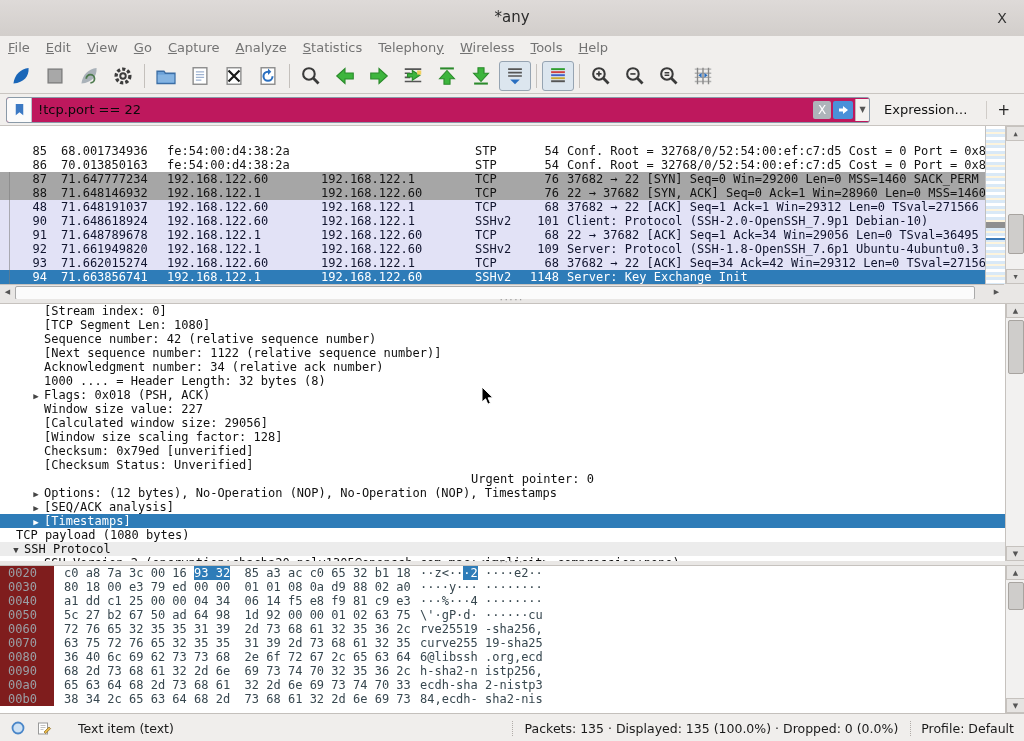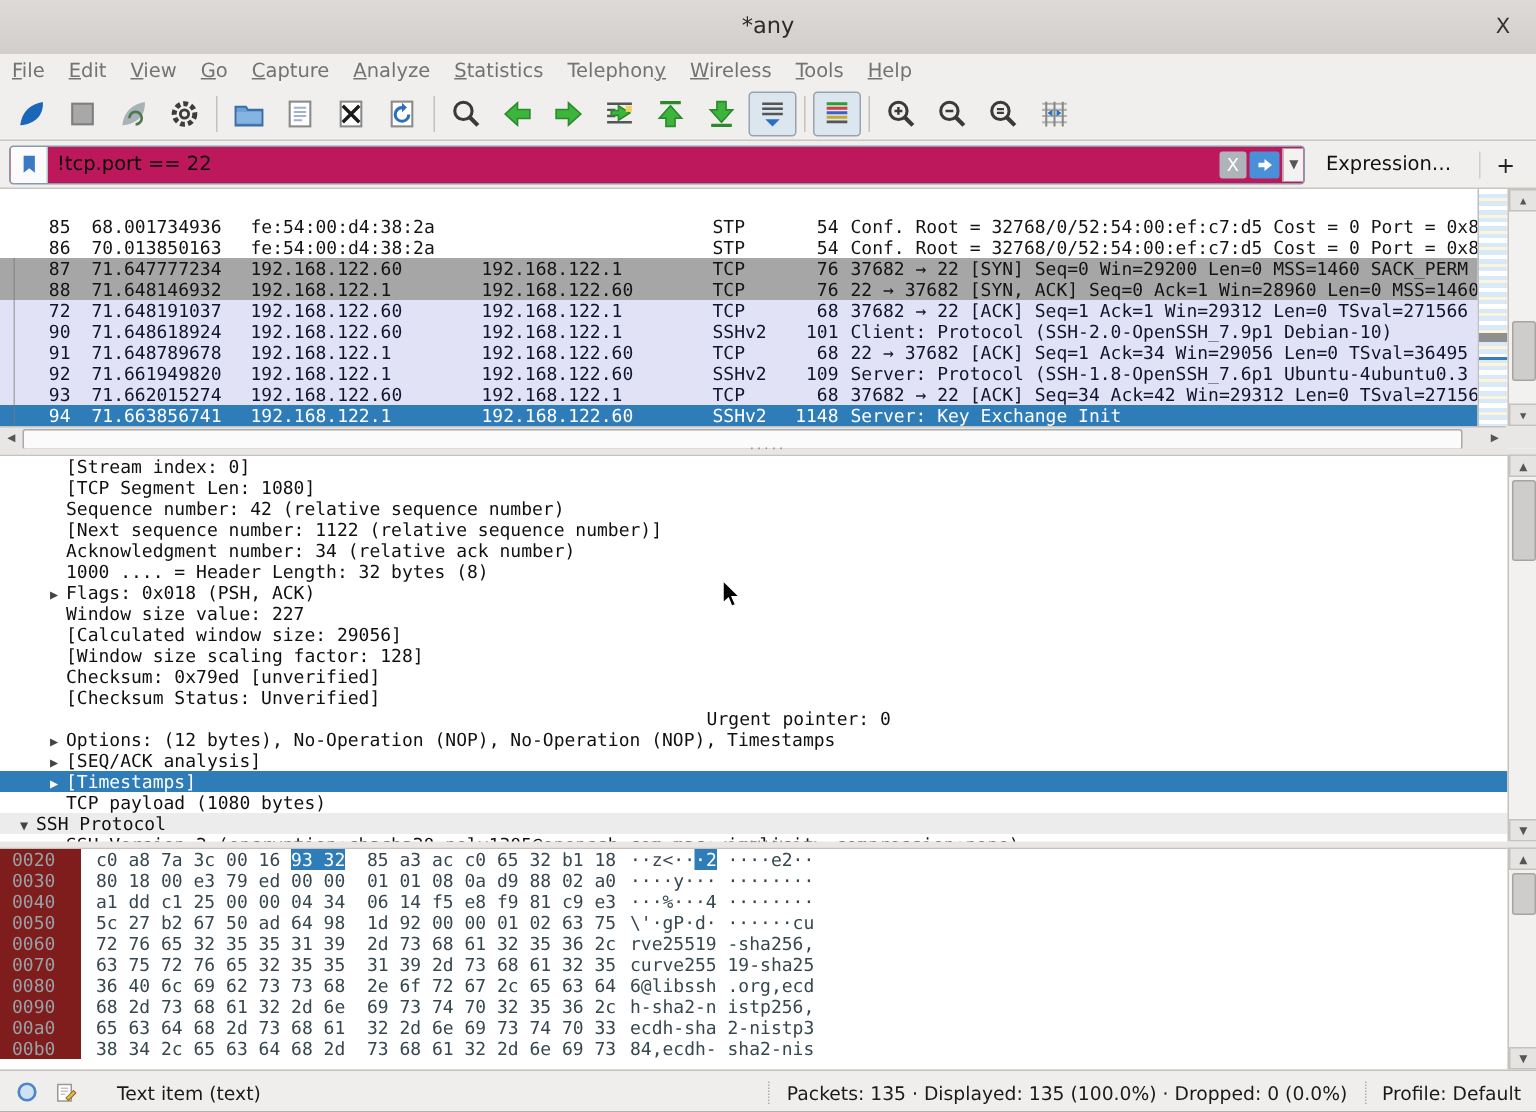--- a/index.html
+++ b/index.html
@@ -323,21 +323,21 @@
         <div class="prow r-gray bracket">
           <span class="cell c-no">88</span>
           <span class="cell c-time">71.648146932</span>
           <span class="cell c-src">192.168.122.1</span>
           <span class="cell c-dst">192.168.122.60</span>
           <span class="cell c-proto">TCP</span>
           <span class="cell c-len">76</span>
           <span class="cell c-info">22 → 37682 [SYN, ACK] Seq=0 Ack=1 Win=28960 Len=0 MSS=1460</span>
         </div>
         <div class="prow r-lav bracket">
-          <span class="cell c-no">72</span>
+          <span class="cell c-no">48</span>
           <span class="cell c-time">71.648191037</span>
           <span class="cell c-src">192.168.122.60</span>
           <span class="cell c-dst">192.168.122.1</span>
           <span class="cell c-proto">TCP</span>
           <span class="cell c-len">68</span>
           <span class="cell c-info">37682 → 22 [ACK] Seq=1 Ack=1 Win=29312 Len=0 TSval=271566</span>
         </div>
         <div class="prow r-lav bracket">
           <span class="cell c-no">90</span>
           <span class="cell c-time">71.648618924</span>
@@ -414,21 +414,21 @@
       <div class="drow" style="padding-left: 28px;"><span class="arr">▶</span><span>Flags: 0x018 (PSH, ACK)</span></div>
       <div class="drow" style="padding-left: 28px;"><span class="arr"></span><span>Window size value: 227</span></div>
       <div class="drow" style="padding-left: 28px;"><span class="arr"></span><span>[Calculated window size: 29056]</span></div>
       <div class="drow" style="padding-left: 28px;"><span class="arr"></span><span>[Window size scaling factor: 128]</span></div>
       <div class="drow" style="padding-left: 28px;"><span class="arr"></span><span>Checksum: 0x79ed [unverified]</span></div>
       <div class="drow" style="padding-left: 28px;"><span class="arr"></span><span>[Checksum Status: Unverified]</span></div>
       <div class="drow" style="padding-left: 44px; text-align: center;"><span class="arr"></span><span>Urgent pointer: 0</span></div>
       <div class="drow" style="padding-left: 28px;"><span class="arr">▶</span><span>Options: (12 bytes), No-Operation (NOP), No-Operation (NOP), Timestamps</span></div>
       <div class="drow" style="padding-left: 28px;"><span class="arr">▶</span><span>[SEQ/ACK analysis]</span></div>
       <div class="drow d-sel" style="padding-left: 28px;"><span class="arr">▶</span><span>[Timestamps]</span></div>
-      <div class="drow" style="padding-left: 28px;"><span class="arr"></span><span>TCP payload (1080 bytes)</span></div>
+      <div class="drow" style=""><span class="arr"></span><span>TCP payload (1080 bytes)</span></div>
       <div class="drow d-shaded" style="padding-left: 8px;"><span class="arr">▼</span><span>SSH Protocol</span></div>
       <div class="drow" style="padding-left: 28px;"><span class="arr">▶</span><span>SSH Version 2 (encryption:chacha20-poly1305@openssh.com mac:&lt;implicit&gt; compression:none)</span></div>
     </div>
   <div class="vscroll" id="details-scroll">
     <div class="vs-btn" style="top:0;">▲</div>
     <div class="vs-thumb" style="top:17px;height:52px;"></div>
     <div class="vs-btn" style="bottom:0;top:auto;">▼</div>
   </div>
 
   <div class="splitter" style="top:561px;">·····</div>

